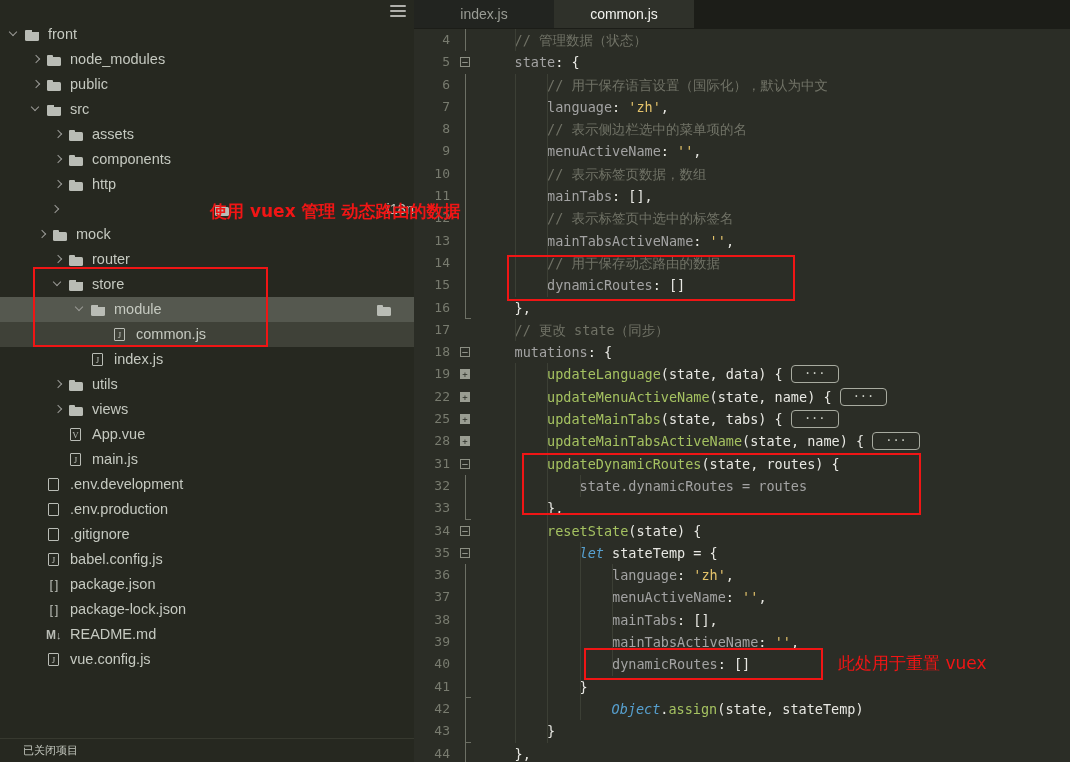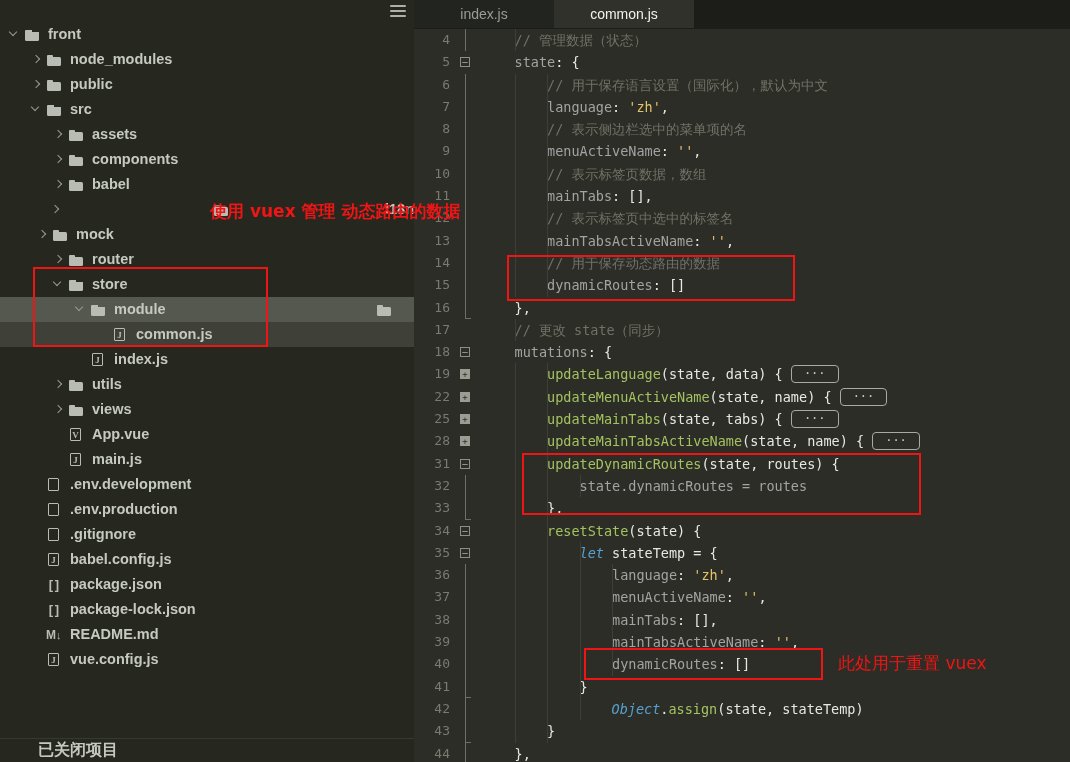--- a/index.html
+++ b/index.html
@@ -23,21 +23,20 @@
   }
 
   
   #sidebar {
     position: relative;
     width: 414px;
     height: 762px;
     background: #262820;
     flex: 0 0 414px;
     overflow: hidden;
-    font-weight: bold;
   }
   #sidebar-toolbar {
     position: absolute;
     top: 0;
     right: 0;
     width: 414px;
     height: 22px;
   }
   .hamburger {
     position: absolute;
@@ -242,23 +241,23 @@
   #sidebar-footer {
     position: absolute;
     bottom: 0;
     left: 0;
     width: 414px;
     height: 24px;
     border-top: 1px solid #37392f;
     background: #262820;
     display: flex;
     align-items: center;
-    font-size: 16px;
+    font-size: 11px;
     color: #c5c9c0;
-    padding-left: 21px;
+    padding-left: 6px;
     box-sizing: border-box;
   }
 
   
   #editor {
     position: relative;
     width: 656px;
     height: 762px;
     background: #2b2d26;
     flex: 1 1 auto;
@@ -451,21 +450,21 @@
           <span>assets</span>
         </div>
         <div class="row" style="padding-left: 52px;">
           <span class="twisty closed"></span>
           <span class="ico folder"></span>
           <span>components</span>
         </div>
         <div class="row" style="padding-left: 52px;">
           <span class="twisty closed"></span>
           <span class="ico folder"></span>
-          <span>babel</span>
+          <span>http</span>
         </div>
         <div class="row" style="padding-left: 49px; justify-content: space-between;">
           <span class="twisty closed"></span>
           <span class="ico folder"></span>
           <span>i18n</span>
         </div>
         <div class="row" style="padding-left: 36px;">
           <span class="twisty closed"></span>
           <span class="ico folder"></span>
           <span>mock</span>

